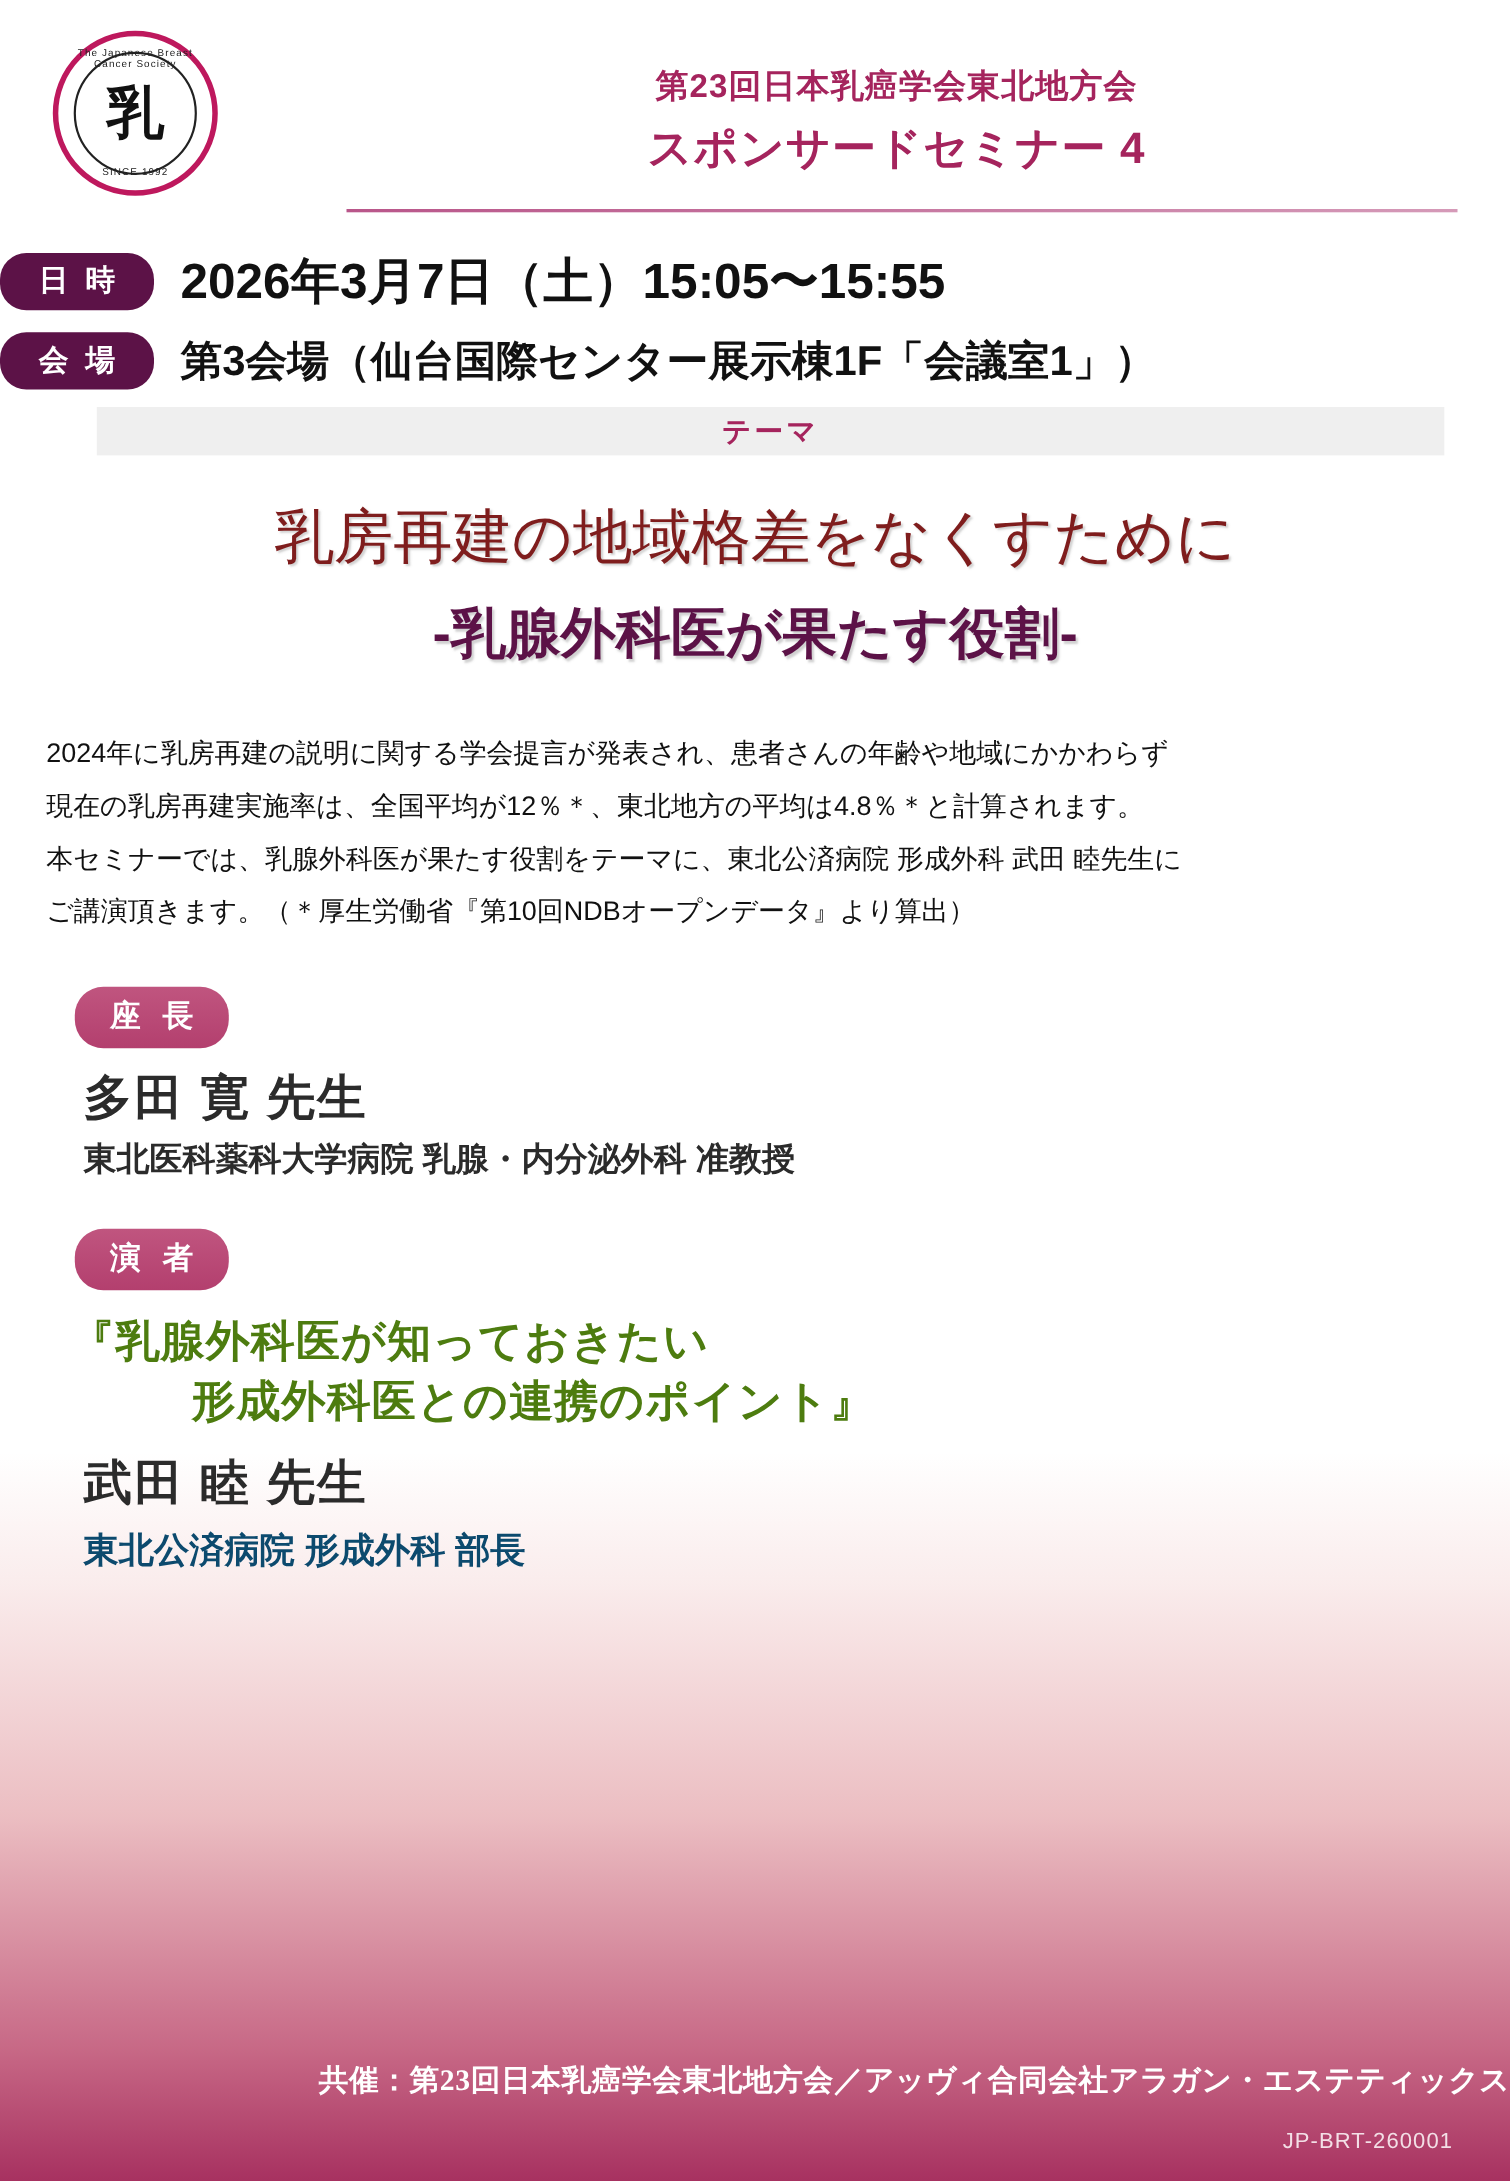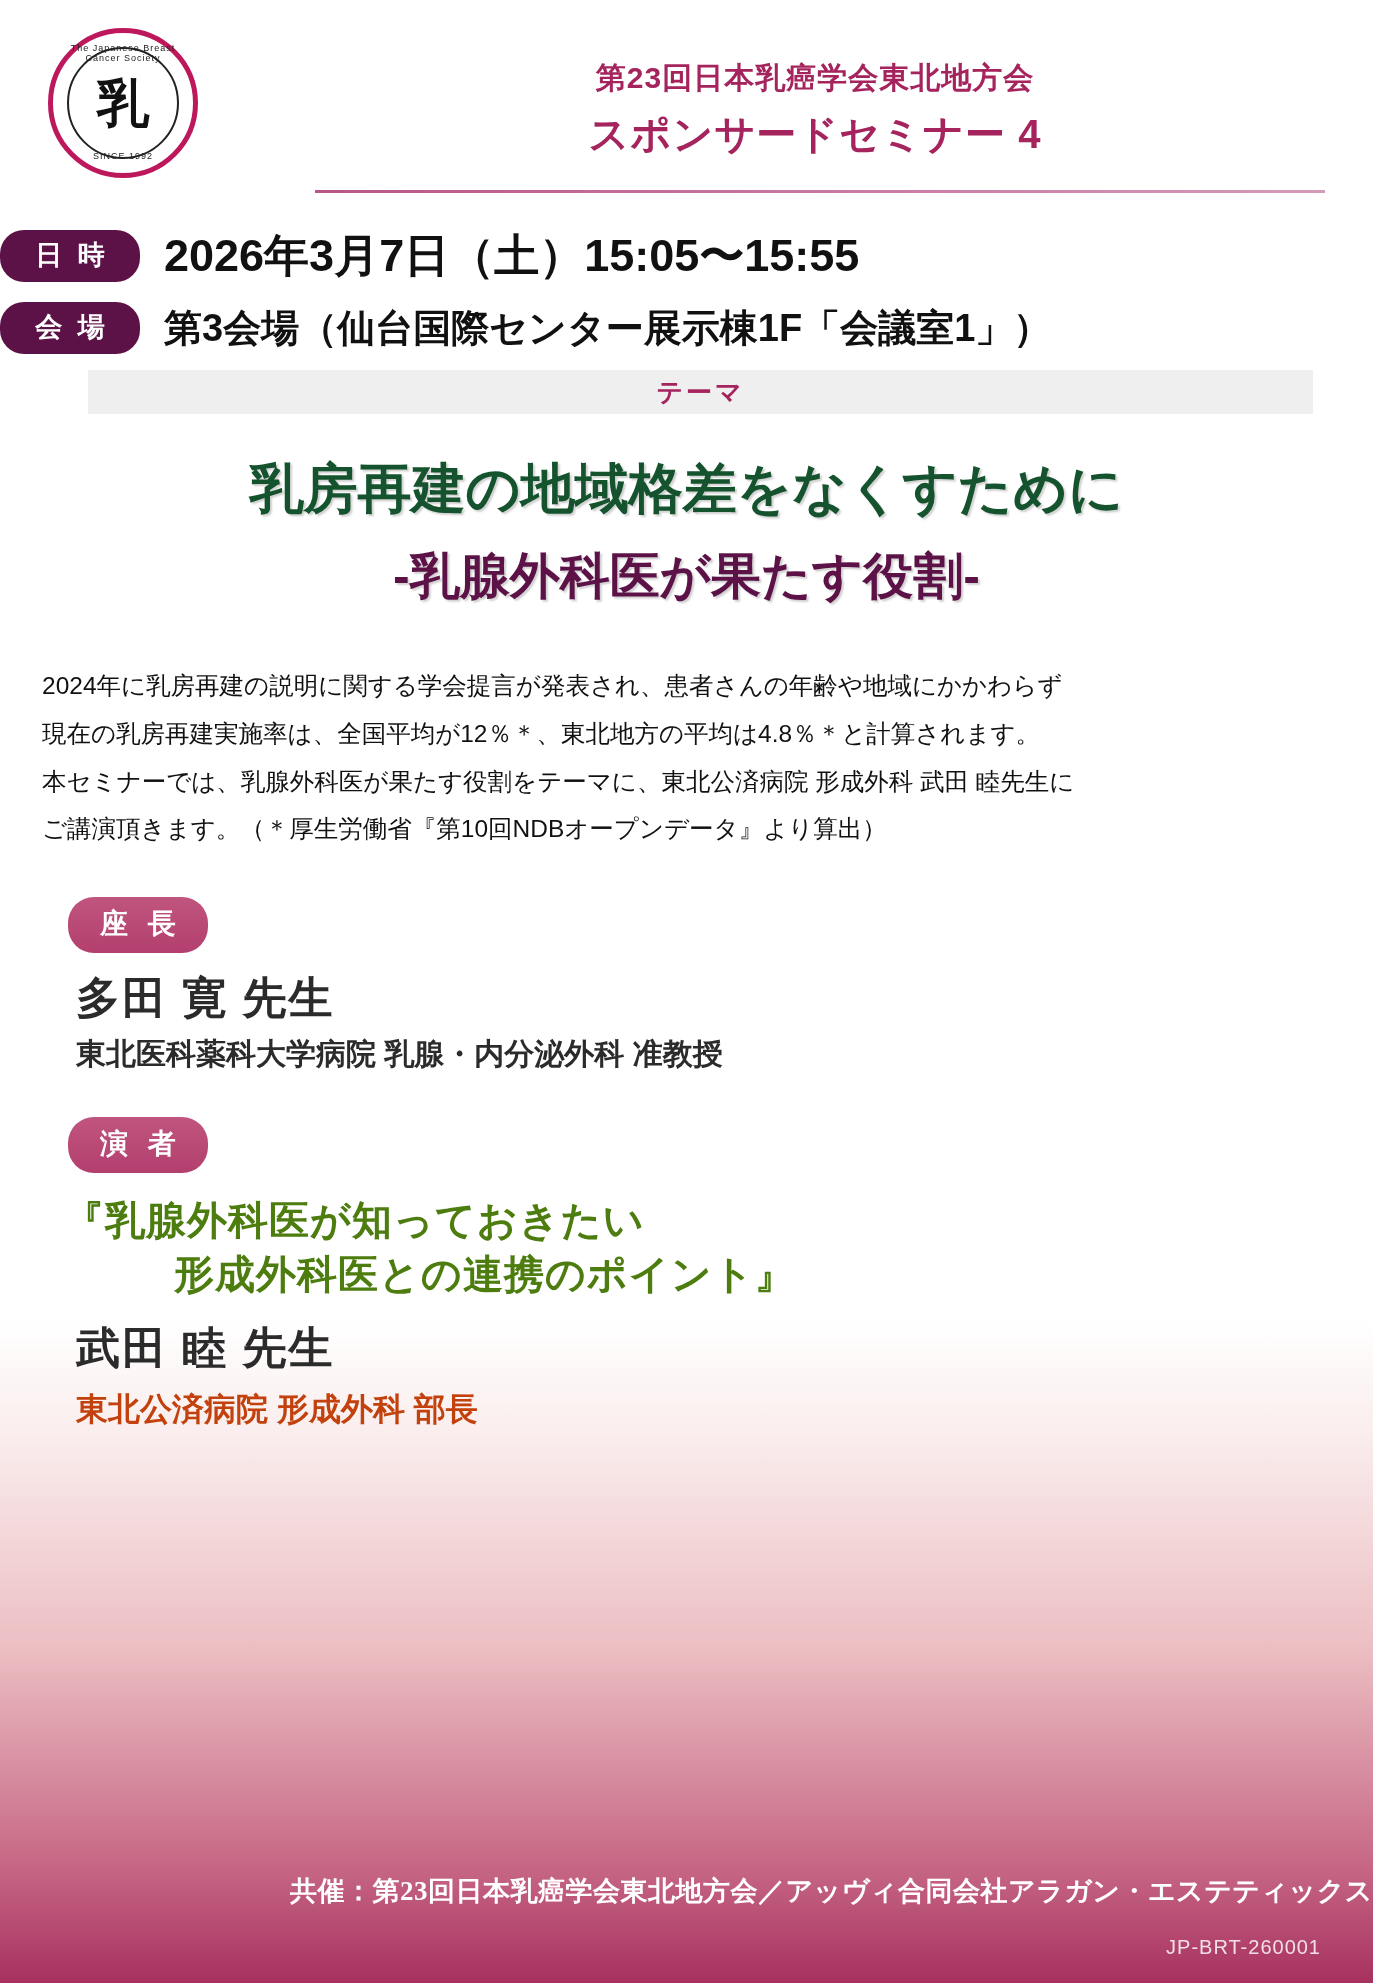--- a/index.html
+++ b/index.html
@@ -82,21 +82,21 @@
   
   .theme-band{
     margin:12px 60px 0 88px;
     background:#efefef; height:44px;
     display:flex; align-items:center; justify-content:center;
   }
   .theme-band span{ color:#a5245d; font-weight:bold; font-size:26px; letter-spacing:3px; }
 
   .theme-title{
     text-align:center; margin-top:34px;
-    color:#14532d; font-weight:bold; font-size:54px; line-height:1.5;
+    color:#7f1d1d; font-weight:normal; font-size:54px; line-height:1.5;
     text-shadow:2px 2px 2px rgba(120,120,120,0.35);
   }
   .theme-sub{
     text-align:center; margin-top:14px;
     color:#5c1247; font-weight:bold; font-size:50px;
     text-shadow:2px 2px 2px rgba(120,120,120,0.35);
   }
 
   
   .abstract{
@@ -129,21 +129,21 @@
     font-size:40px; font-weight:bold; color:#4d7c0f; line-height:1.35;
     letter-spacing:1px;
   }
   .lecture-title .l2{ display:block; margin-left:110px; }
   .speaker-name{
     margin-left:76px; margin-top:18px;
     font-size:44px; font-weight:bold; color:#2b2b2b; letter-spacing:2px;
   }
   .speaker-affil{
     margin-left:76px; margin-top:10px;
-    font-size:32px; font-weight:bold; color:#c2410c;
+    font-size:32px; font-weight:bold; color:#0c4a6e;
   }
 
   
   .footer{
     position:absolute; left:0; right:0; bottom:74px;
     text-align:right; color:#ffffff; font-weight:bold; font-size:27px;
     letter-spacing:0.5px;
     font-family:Liberation Serif, serif;
   }
   .code{

